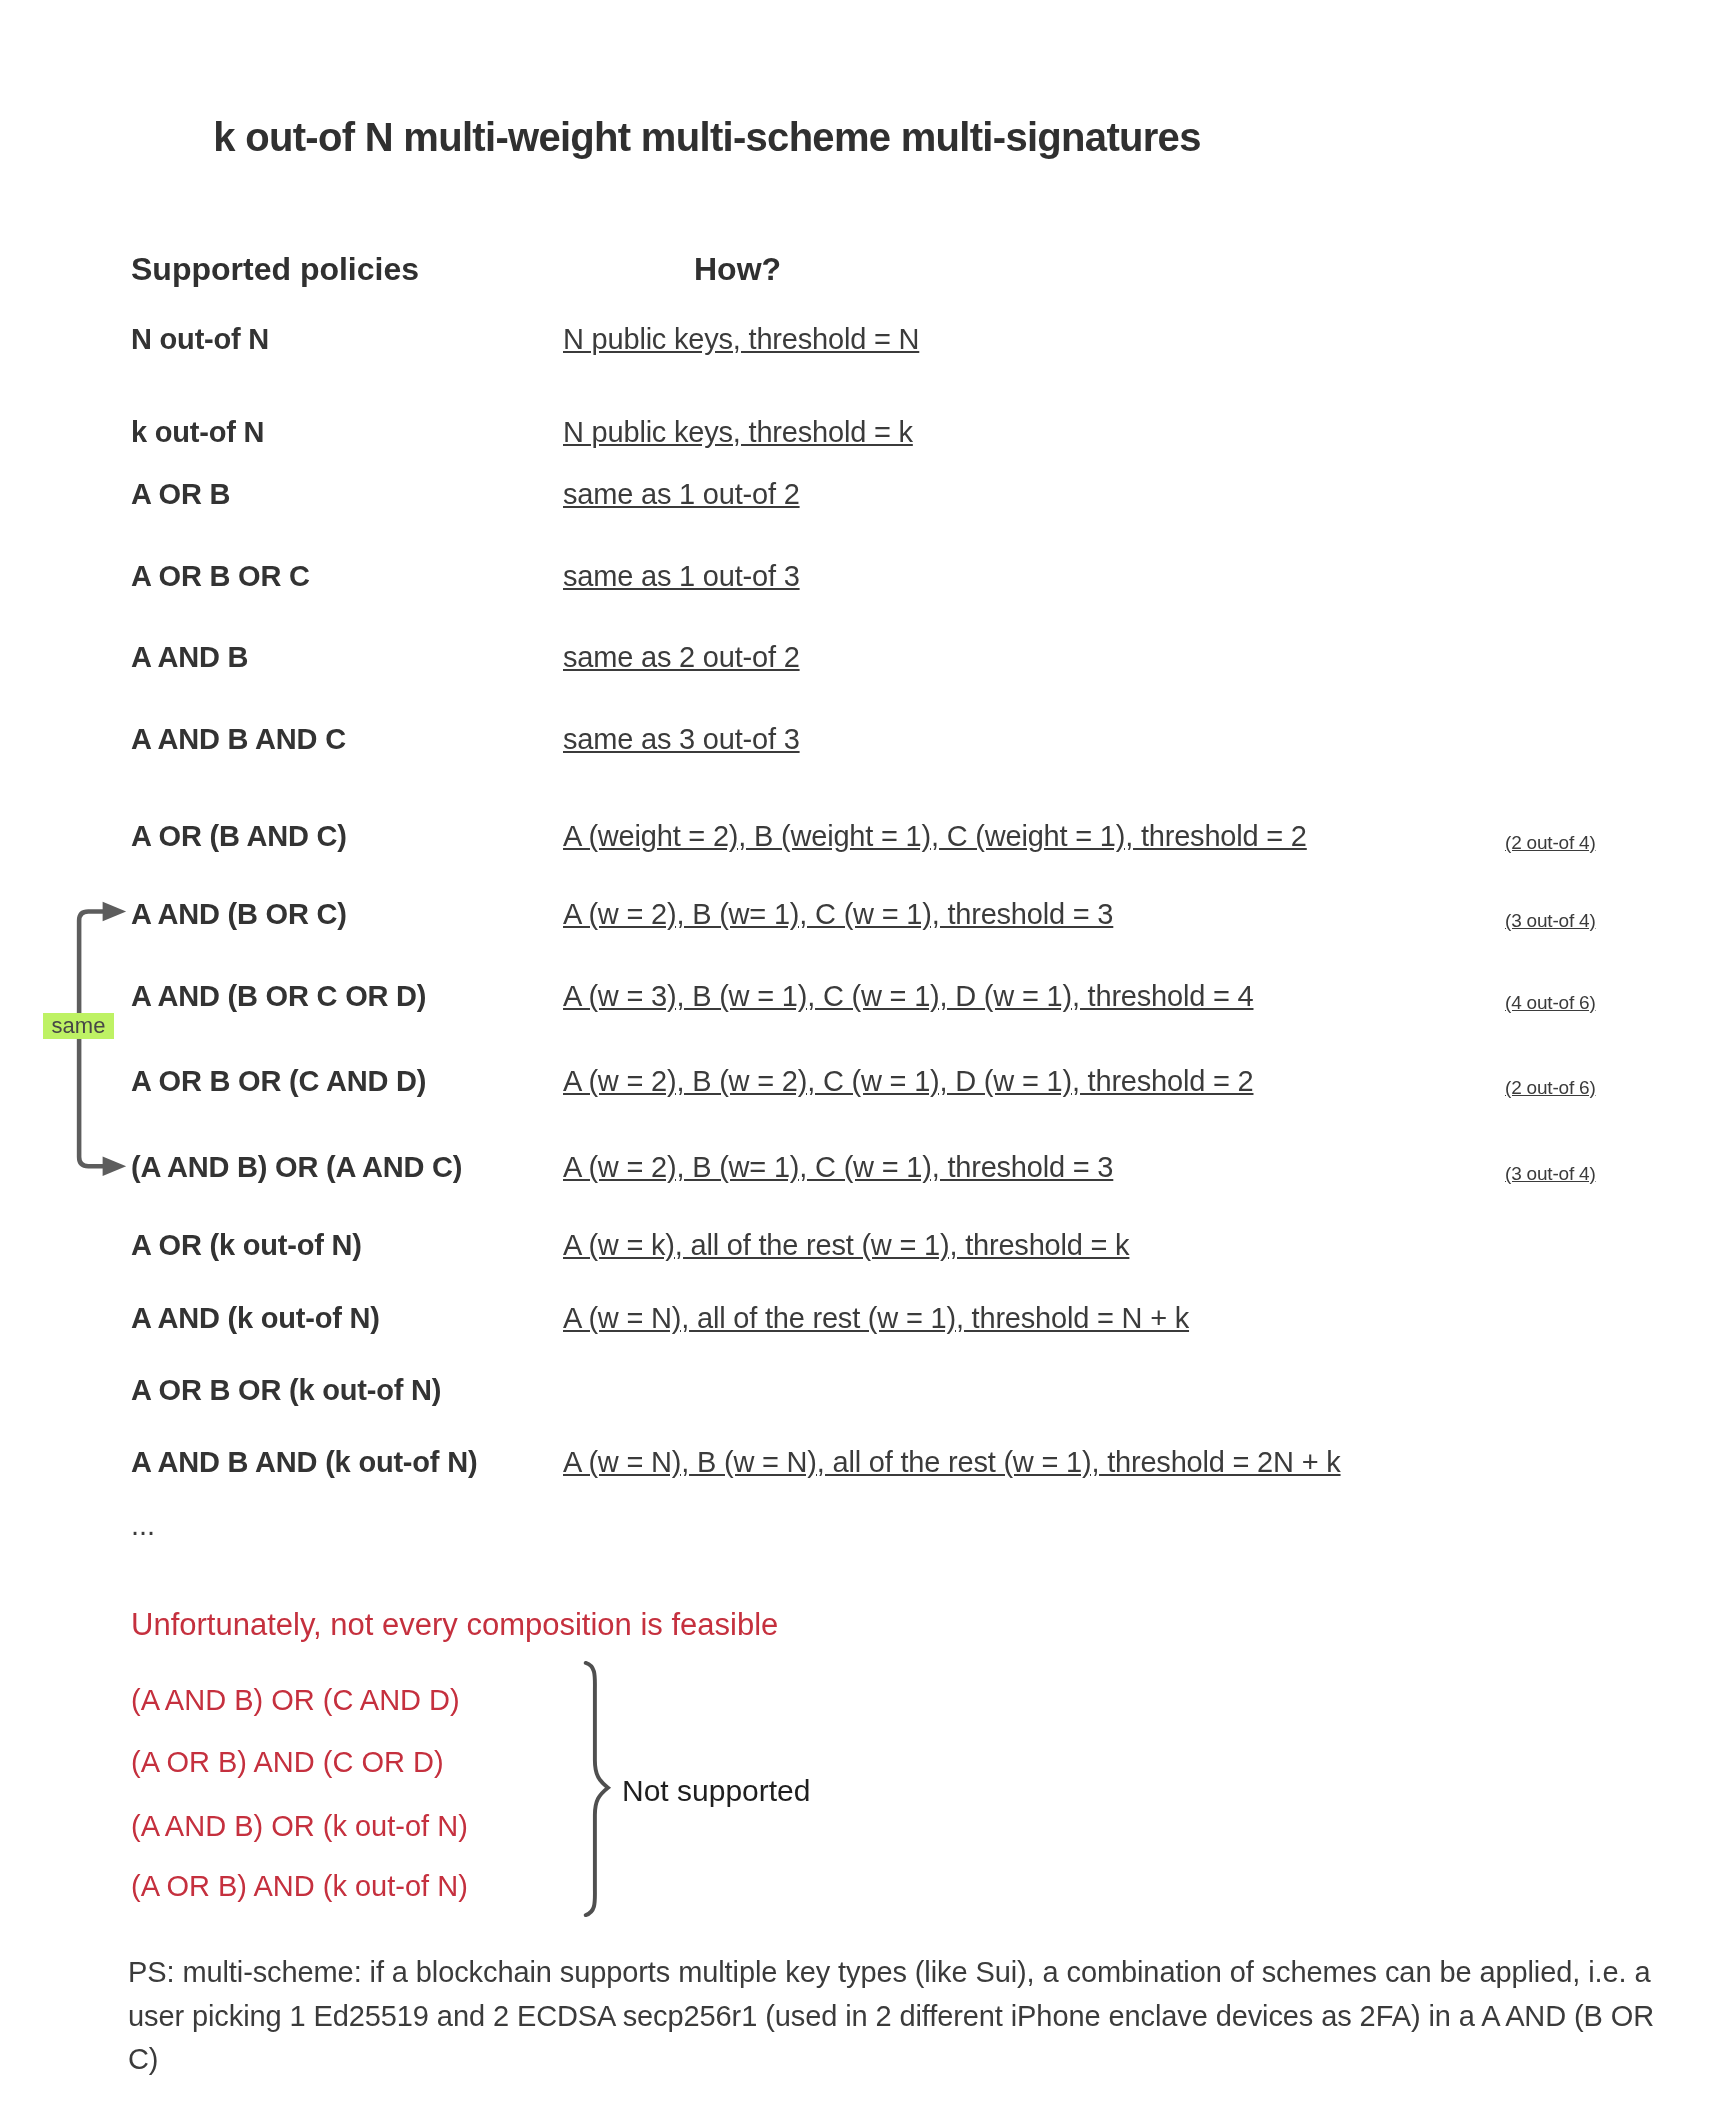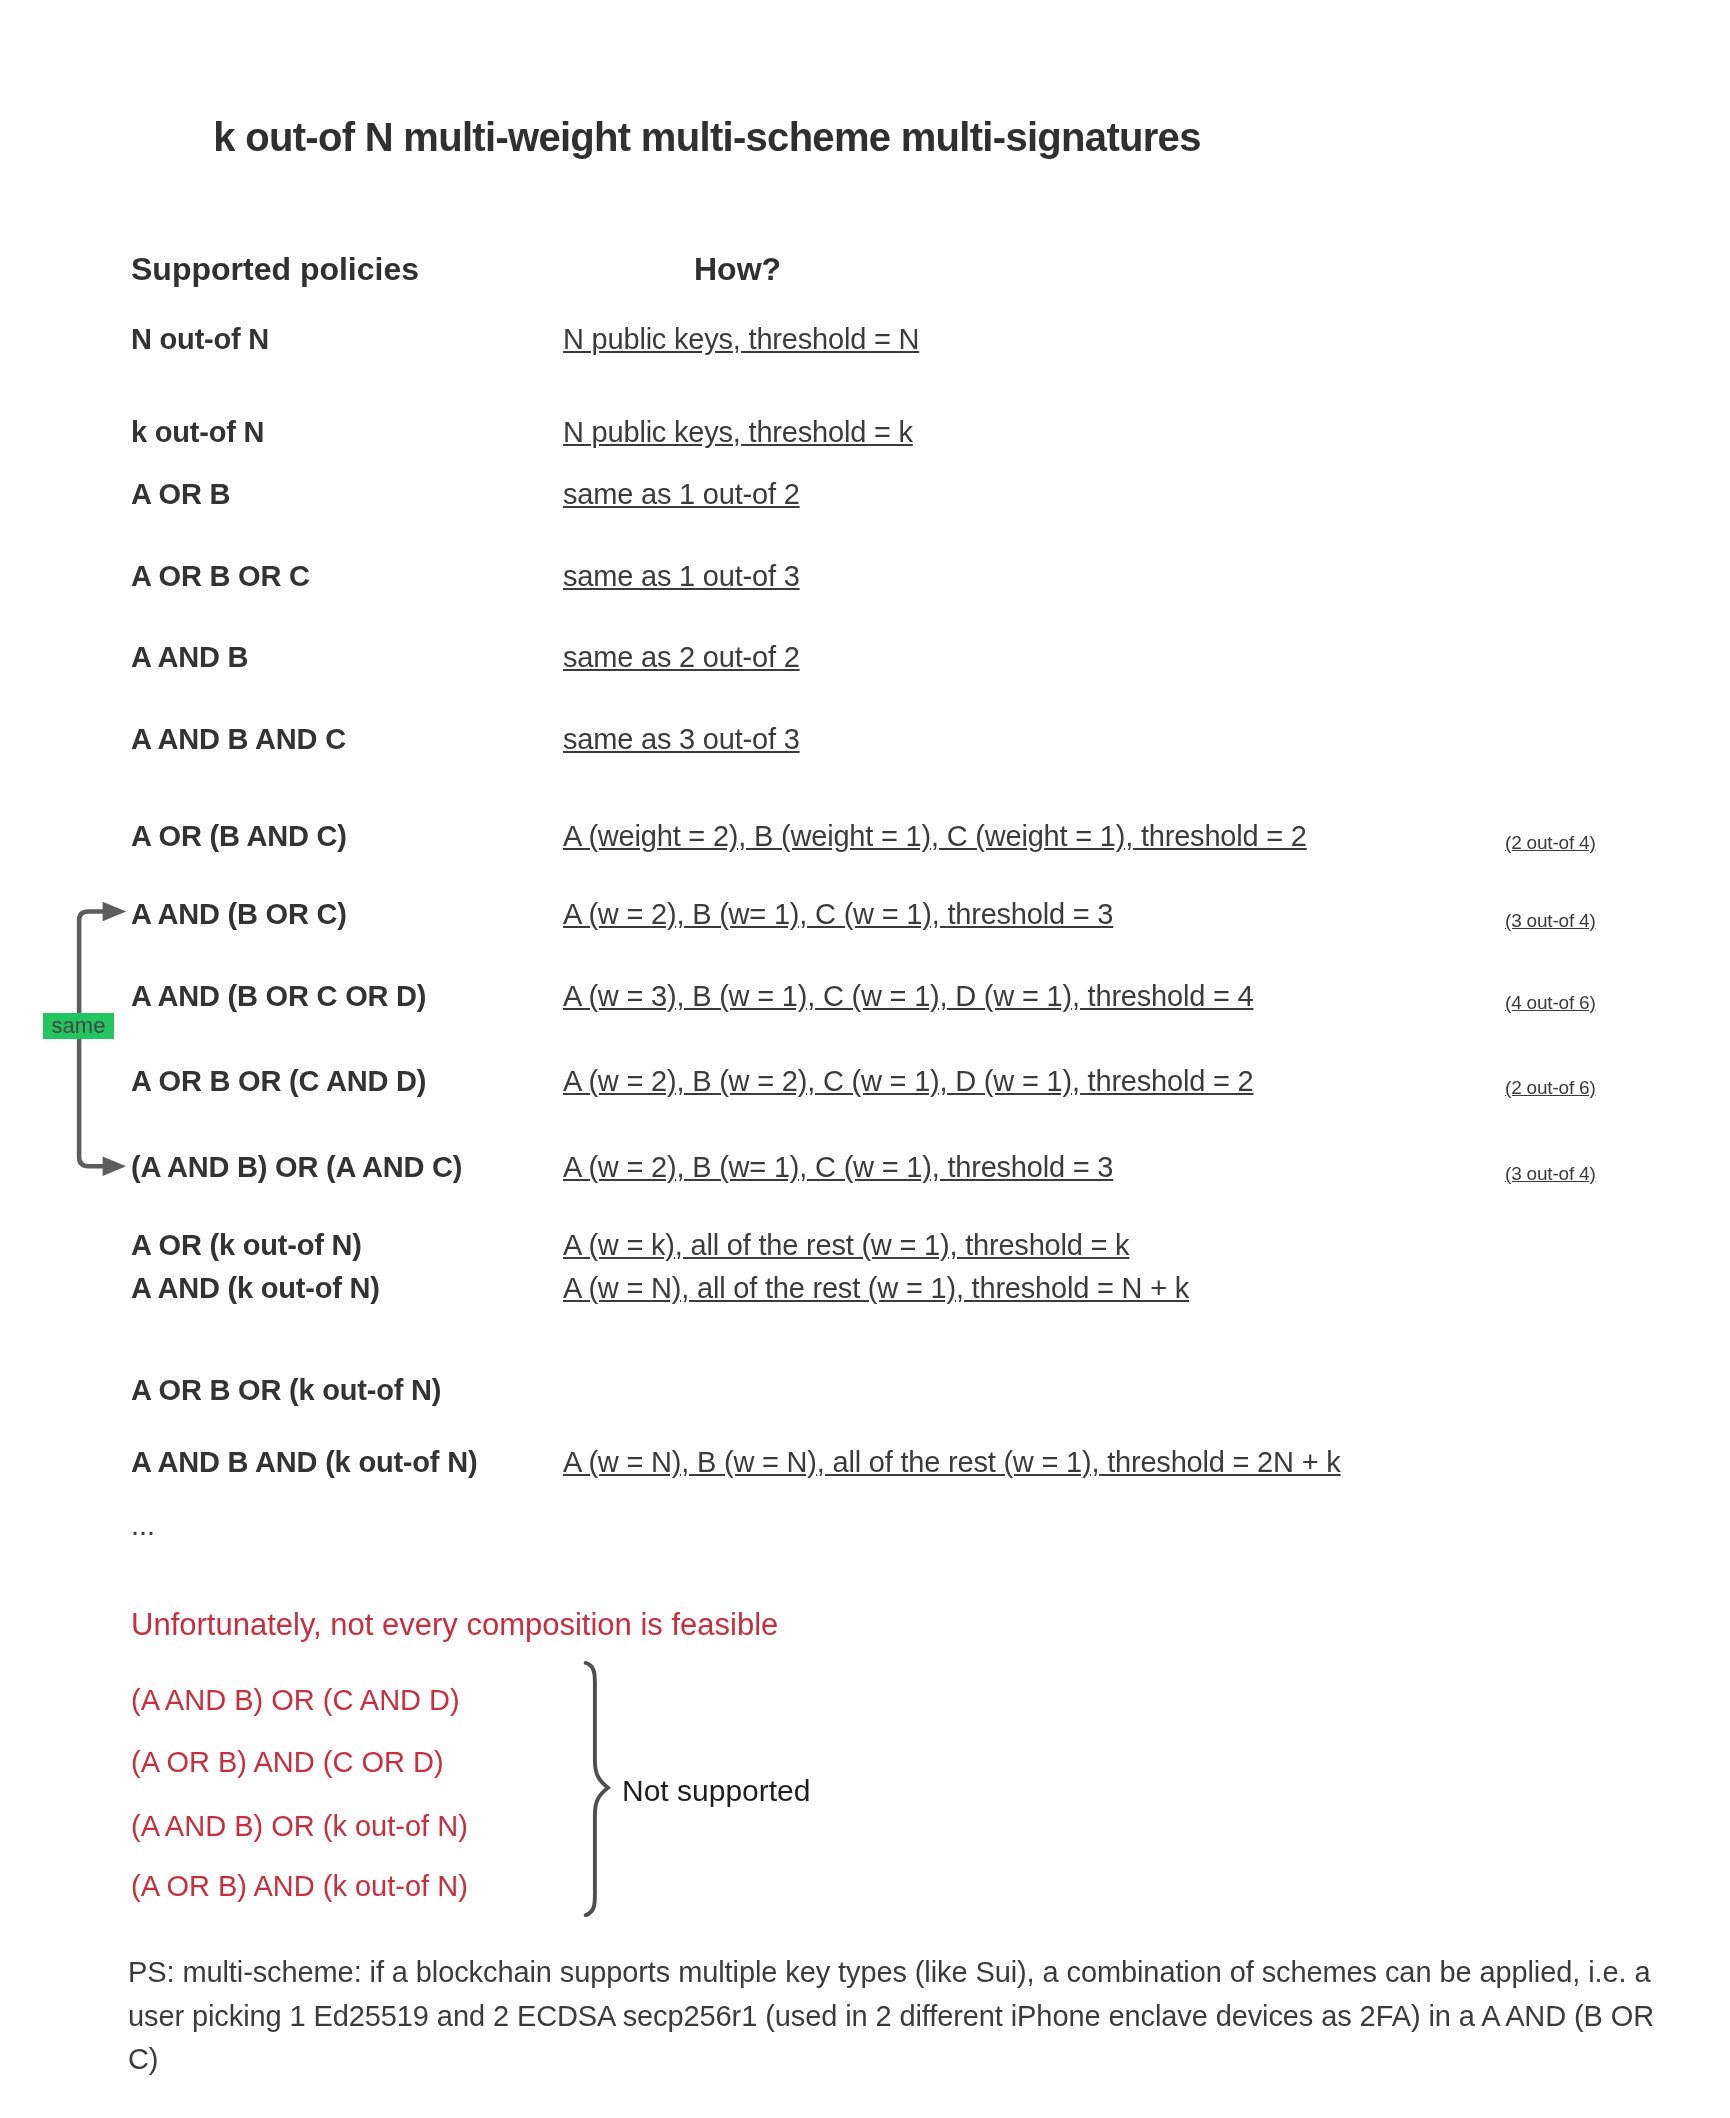--- a/index.html
+++ b/index.html
@@ -47,21 +47,21 @@
     font-size:19px; color:#3b3b3b;
     white-space:nowrap; letter-spacing:-0.2px;text-decoration:underline;
   }
   .ellipsis{
     position:absolute; left:131px; top:1509px;
     font-size:29px; color:#3b3b3b;
   }
   .same-svg{position:absolute; left:36px; top:895px;}
   .same-label{
     position:absolute; left:43px; top:1013px; width:71px;
-    background:#22c55e; text-align:center;
+    background:#bef264; text-align:center;
     font-size:22px; color:#474747;
   }
   .red-heading{
     position:absolute; left:131px; top:1607px;
     font-size:31px; color:#c5303e;
     white-space:nowrap;
   }
   .red-item{
     position:absolute; left:131px;
     font-size:29px; color:#c5303e;
@@ -135,21 +135,21 @@
   </div>
   <div class="row" style="top:1151px">
     <span class="policy-cell">(A AND B) OR (A AND C)</span>
     <span class="how-cell">A (w = 2), B (w= 1), C (w = 1), threshold = 3</span>
     <span class="note-cell">(3 out-of 4)</span>
   </div>
   <div class="row" style="top:1229px">
     <span class="policy-cell">A OR (k out-of N)</span>
     <span class="how-cell">A (w = k), all of the rest (w = 1), threshold = k</span>
   </div>
-  <div class="row" style="top:1272px">
+  <div class="row" style="top:1302px">
     <span class="policy-cell">A AND (k out-of N)</span>
     <span class="how-cell">A (w = N), all of the rest (w = 1), threshold = N + k</span>
   </div>
   <div class="row" style="top:1374px">
     <span class="policy-cell">A OR B OR (k out-of N)</span>
   </div>
   <div class="row" style="top:1446px">
     <span class="policy-cell">A AND B AND (k out-of N)</span>
     <span class="how-cell">A (w = N), B (w = N), all of the rest (w = 1), threshold = 2N + k</span>
   </div>

